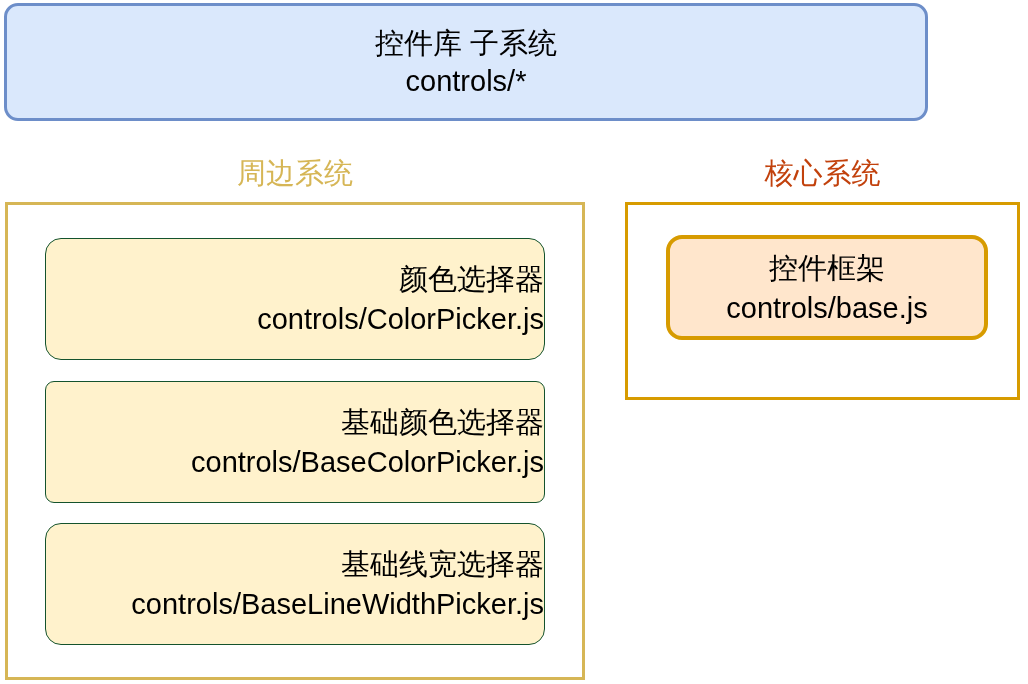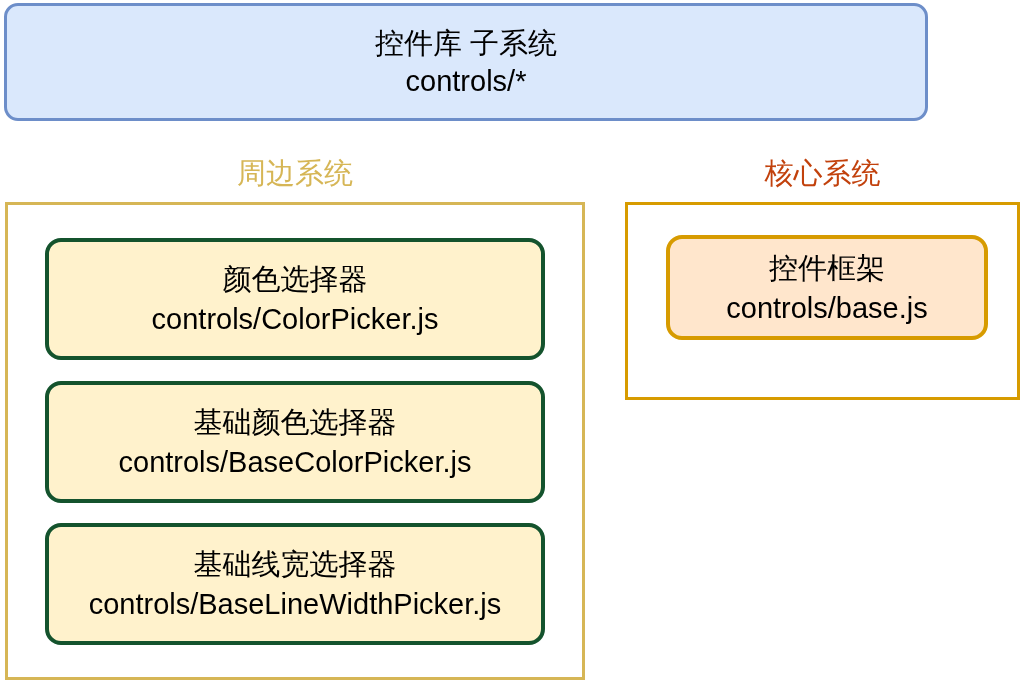--- a/index.html
+++ b/index.html
@@ -58,24 +58,25 @@
   .module-box {
     display: flex; flex-direction: column;
     align-items: center; justify-content: center;
     text-align: center;
     font-size: 29px; line-height: 40px;
     border-radius: 16px;
   }
   .module-box.yellow {
     left: 45px; width: 500px; height: 122px;
     background: #fff2cc;
-    border: 4px solid #14532d;
+    border: 1px solid #14532d;
+    align-items: flex-end;
   }
   .module-box.m0 { top: 238px; }
-  .module-box.m1 { top: 381px; }
+  .module-box.m1 { top: 381px; border-radius: 9px; }
   .module-box.m2 { top: 523px; }
   .module-box.orange {
     left: 666px; top: 235px;
     width: 322px; height: 105px;
     background: #ffe6cc;
     border: 4px solid #d79b00;
   }
 </style>
 </head>
 <body>

